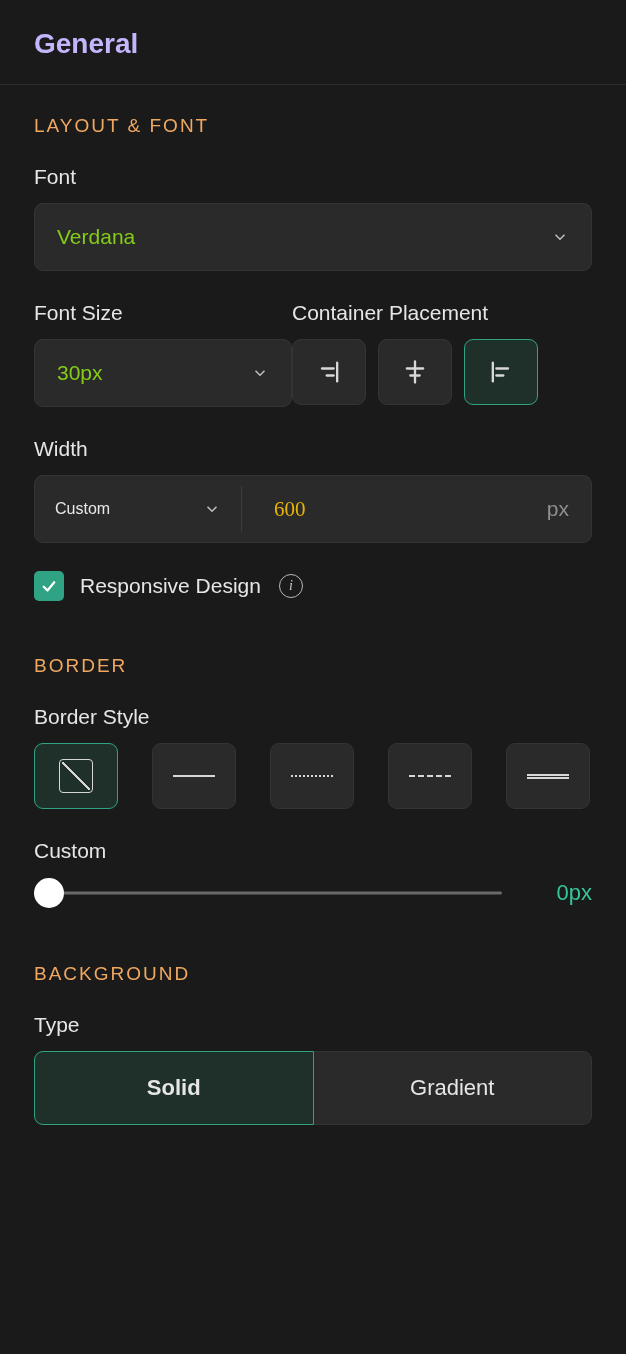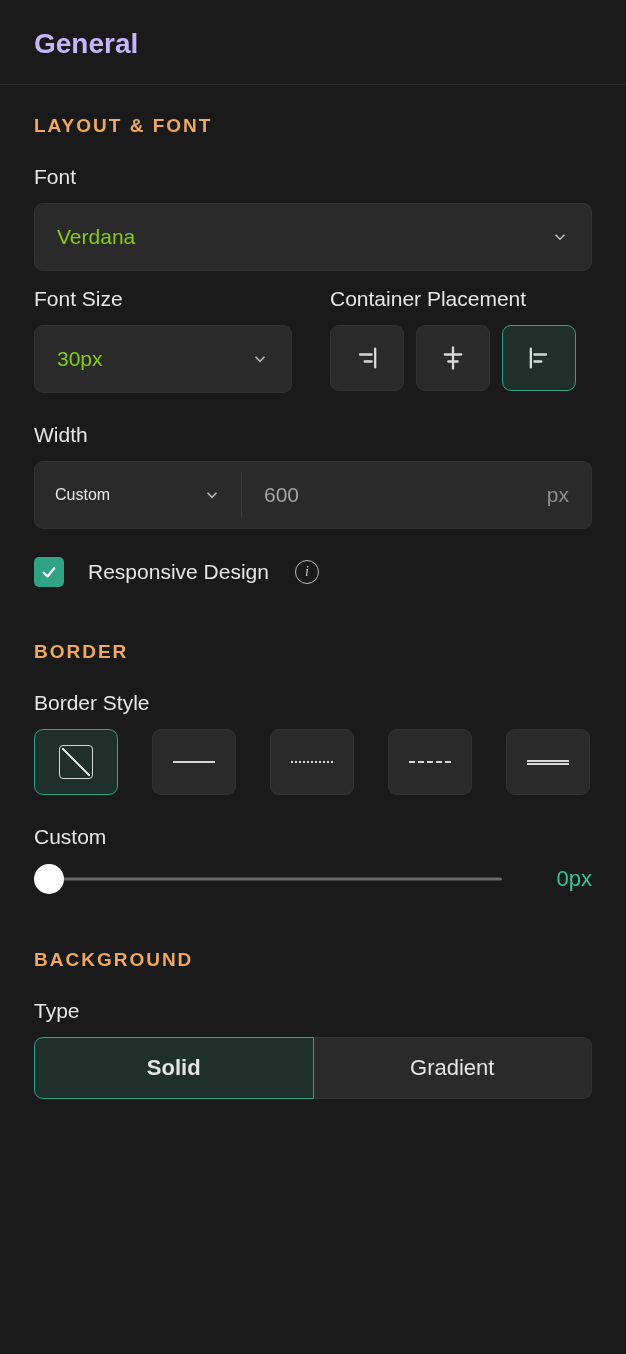--- a/index.html
+++ b/index.html
@@ -21,21 +21,21 @@
   .header h1 {
     font-size: 28px;
     font-weight: 700;
     color: #c4b5fd;
   }
 
   .body { padding: 0 34px; }
 
   .section-title {
     font-size: 19px;
-    font-weight: 700;
+    font-weight: 400;
     letter-spacing: 2px;
     color: #f0a861;
     margin-bottom: 28px;
   }
   .section { padding-top: 30px; }
   .section.tight { padding-top: 54px; }
 
   .field-label {
     font-size: 21px;
     font-weight: 400;
@@ -54,22 +54,21 @@
     justify-content: space-between;
     padding: 0 22px;
     cursor: pointer;
   }
   .select .value { font-size: 21px; color: #84cc16; }
   .chev { width: 18px; height: 18px; flex: 0 0 auto; }
   .chev svg { width: 100%; height: 100%; stroke: #bfbfbf; stroke-width: 2; fill: none; }
 
   .row2 {
     display: flex;
-    gap: 38px;
-    margin-top: 16px;
+    margin-top: 30px;
   }
   .col-fontsize { width: 258px; }
   .col-placement { flex: 1; }
 
   .placement-group {
     display: flex;
     gap: 12px;
   }
   .placement-btn {
     width: 74px;
@@ -118,35 +117,36 @@
     display: flex;
     align-items: center;
     padding: 0 22px;
     background: transparent;
   }
   .width-input input {
     flex: 1;
     background: transparent;
     border: none;
     outline: none;
-    color: #a3a3a3;
+    color: #eab308;
     font-size: 21px;
-    font-family: Liberation Sans, sans-serif;
+    font-family: Liberation Serif, serif;
+    margin-left: 10px;
   }
   .width-unit {
     color: #8e8e8e;
     font-size: 21px;
   }
 
   
   .check-row {
     margin-top: 28px;
     display: flex;
     align-items: center;
-    gap: 24px;
+    gap: 16px;
   }
   .checkbox {
     width: 30px;
     height: 30px;
     background: #2fa384;
     border-radius: 5px;
     display: flex;
     align-items: center;
     justify-content: center;
     cursor: pointer;
@@ -247,21 +247,21 @@
   .slider-value {
     font-size: 22px;
     color: #34c79a;
     min-width: 50px;
     text-align: right;
   }
 
   
   .seg {
     display: flex;
-    height: 62px;
+    height: 74px;
   }
   .seg-btn {
     flex: 1;
     display: flex;
     align-items: center;
     justify-content: center;
     font-size: 22px;
     color: #e6e6e6;
     background: #2a2a2a;
     border: 1px solid #343434;

